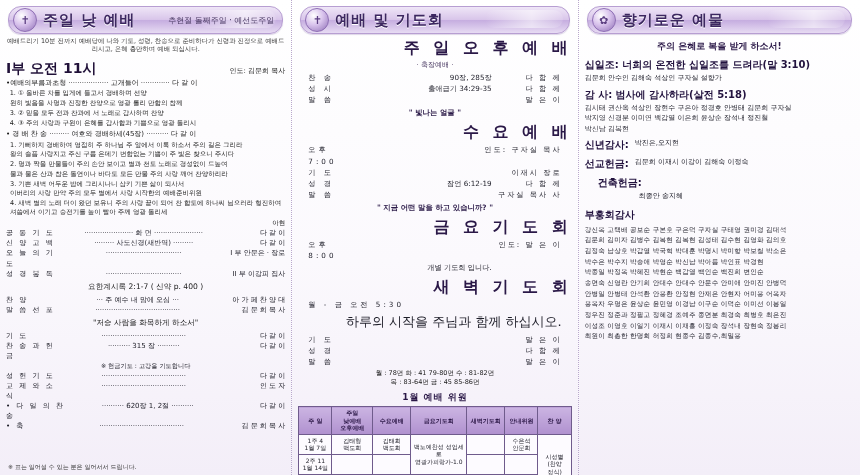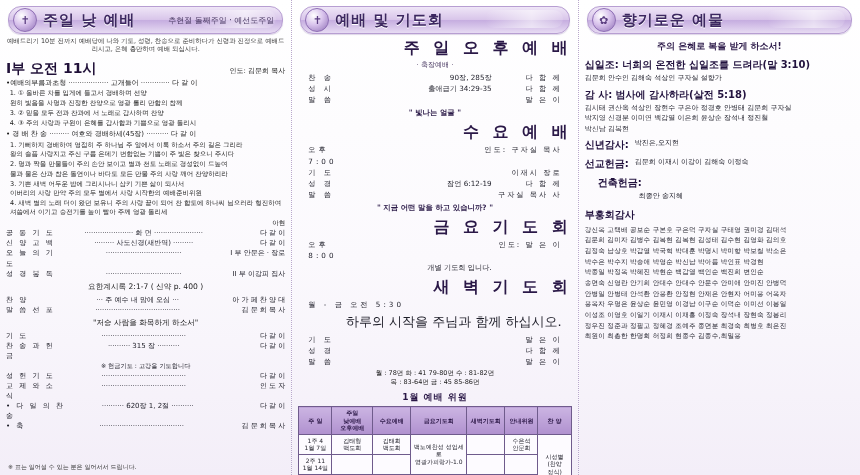--- a/index.html
+++ b/index.html
@@ -555,19 +555,19 @@
     <div class="r-key" style="margin-top:6px;">부흥회감사</div>
     <div class="names" style="margin-top:3px;">
       <div>강신옥 고택배 공보순 구본호 구은덕 구자실 구태영 권미경 김대석</div>
       <div>김문희 김미자 김병수 김복현 김복현 김성태 김수현 김영화 김의호</div>
       <div>김정숙 남상호 박갑열 박국혁 박대훈 박명시 박미향 박보철 박소은</div>
       <div>박수은 박수지 박승애 박영순 박신남 박아름 박인표 박경현</div>
       <div>박종일 박정옥 박혜진 박현순 백갑열 백인순 백진희 변인순</div>
       <div>송면숙 신영란 안기희 안대수 안대수 안문수 안미애 안미진 안병덕</div>
       <div>안병일 안병태 안석환 안용환 안정현 안재은 안현자 어미용 어옥자</div>
       <div>용옥자 우명은 윤상순 윤민영 이경남 이구순 이덕순 이미선 이봉일</div>
+      <div>정우진 정준과 정필고 정혜경 조예주 종면분 최경숙 최병호 최은진</div>
       <div>이성조 이영호 이일기 이재시 이재홍 이정숙 장석내 장현숙 정봉리</div>
-      <div>정우진 정준과 정필고 정혜경 조예주 종면분 최경숙 최병호 최은진</div>
       <div>최원이 최총한 한명회 허정희 현종수 김종수,최밀용</div>
     </div>
   </div>
 
 </div>
 
 </body></html>

